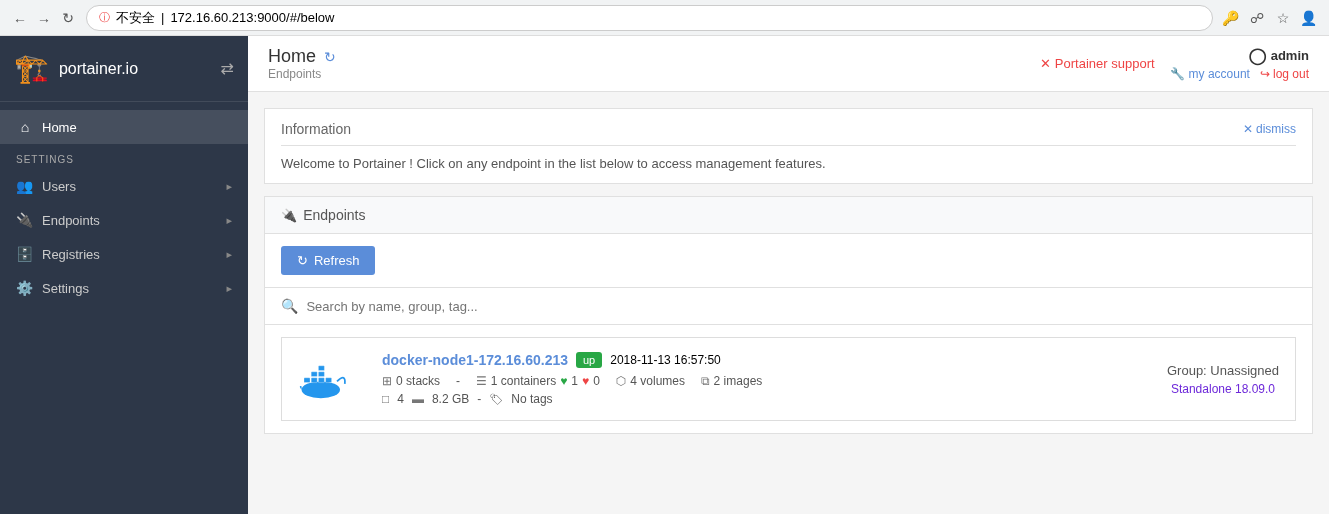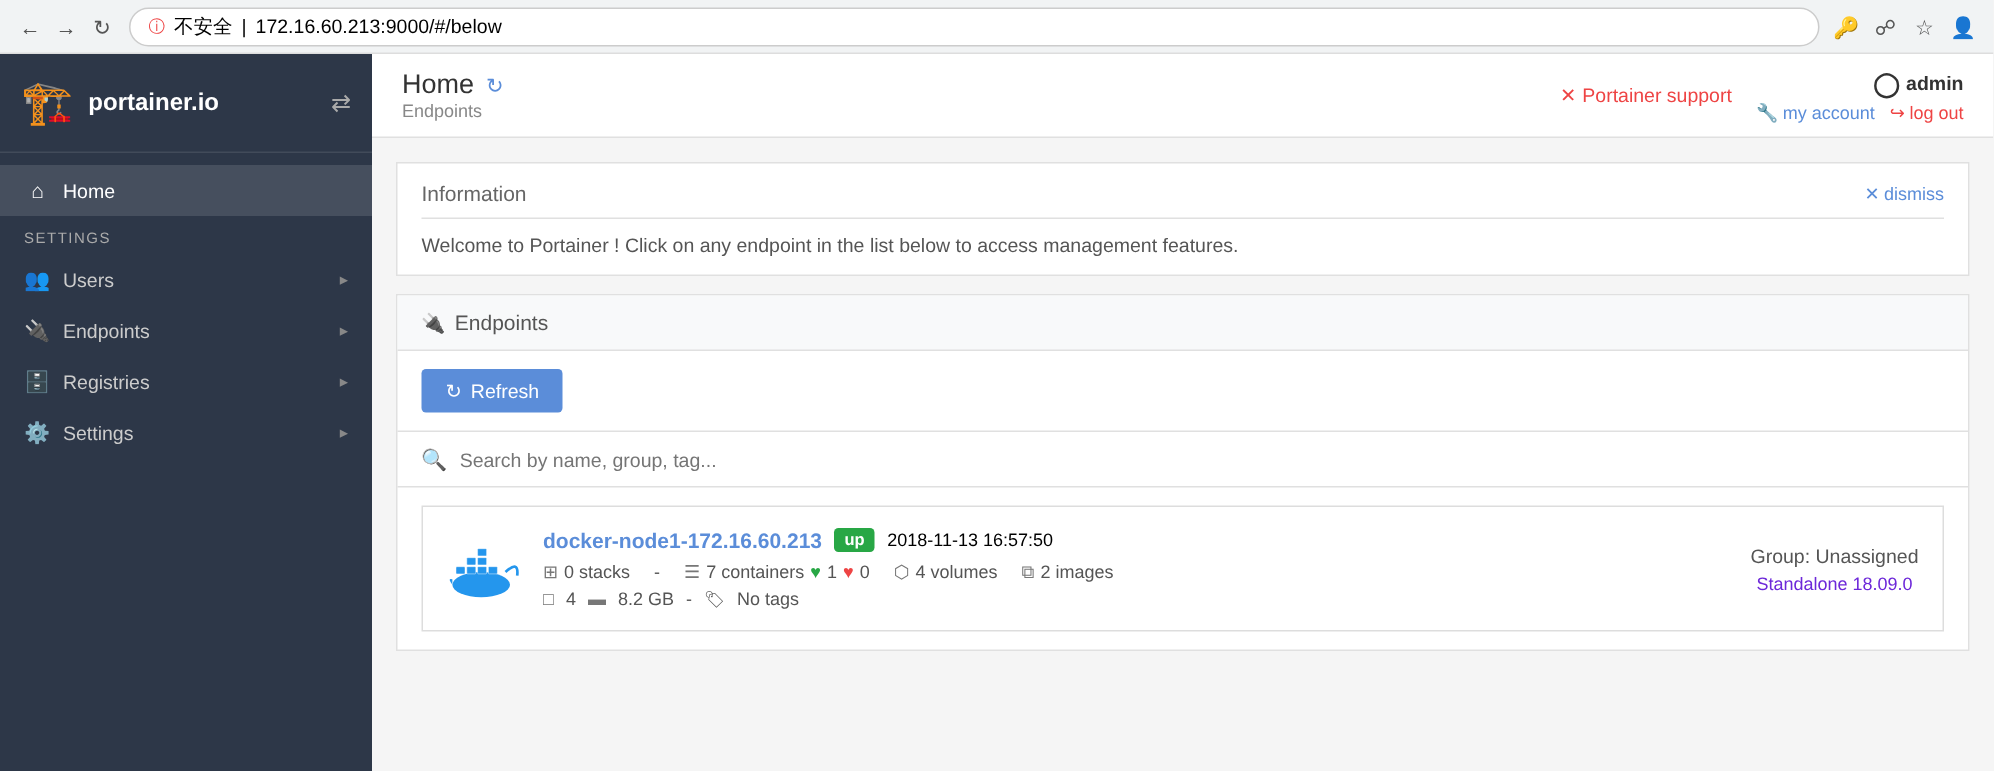--- a/index.html
+++ b/index.html
@@ -45,21 +45,21 @@
       flex-shrink: 0;
     }
     .sidebar-logo {
       padding: 16px 14px;
       display: flex;
       align-items: center;
       gap: 10px;
       border-bottom: 1px solid rgba(255,255,255,0.1);
     }
     .logo-icon { font-size: 28px; }
-    .logo-text { font-size: 16px; color: white; font-weight: 700; }
+    .logo-text { font-size: 16px; color: white; font-weight: 400; }
     .logo-arrow { margin-left: auto; font-size: 16px; color: #aaa; cursor: pointer; }
 
     .sidebar-nav { padding: 8px 0; }
     .sidebar-section-label {
       padding: 10px 16px 4px;
       font-size: 10px;
       color: #aaa;
       text-transform: uppercase;
       letter-spacing: 1px;
     }
@@ -174,34 +174,34 @@
       background: transparent;
     }
 
     
     .endpoint-card {
       margin: 12px 16px;
       border: 1px solid #ddd;
       padding: 14px 16px;
       display: flex;
       align-items: center;
-      gap: 4px;
+      gap: 24px;
       cursor: pointer;
     }
     .docker-logo { width: 60px; height: 50px; }
     .endpoint-info { flex: 1; }
     .endpoint-name-row { display: flex; align-items: center; gap: 8px; margin-bottom: 6px; }
     .endpoint-name { font-size: 14px; font-weight: bold; color: #5b8dd9; }
     .status-badge {
       background: #28a745;
       color: white;
       font-size: 11px;
       padding: 2px 7px;
       border-radius: 3px;
-      font-weight: bold;
+      font-weight: normal;
     }
     .endpoint-time { font-size: 12px; color: #000000; }
     .endpoint-stats {
       display: flex;
       gap: 16px;
       font-size: 12px;
       color: #555;
       margin-bottom: 4px;
       flex-wrap: wrap;
     }
@@ -364,21 +364,21 @@
               <span class="endpoint-time">2018-11-13 16:57:50</span>
             </div>
             <div class="endpoint-stats">
               <div class="stat-item">
                 <span class="stat-icon">⊞</span>
                 <span>0 stacks</span>
               </div>
               <span>-</span>
               <div class="stat-item">
                 <span class="stat-icon">☰</span>
-                <span>7 containers</span>
+                <span>1 containers</span>
                 <span class="heart-green">♥</span>
                 <span>1</span>
                 <span class="heart-red">♥</span>
                 <span>0</span>
               </div>
               <div class="stat-item">
                 <span class="stat-icon">⬡</span>
                 <span>4 volumes</span>
               </div>
               <div class="stat-item">

